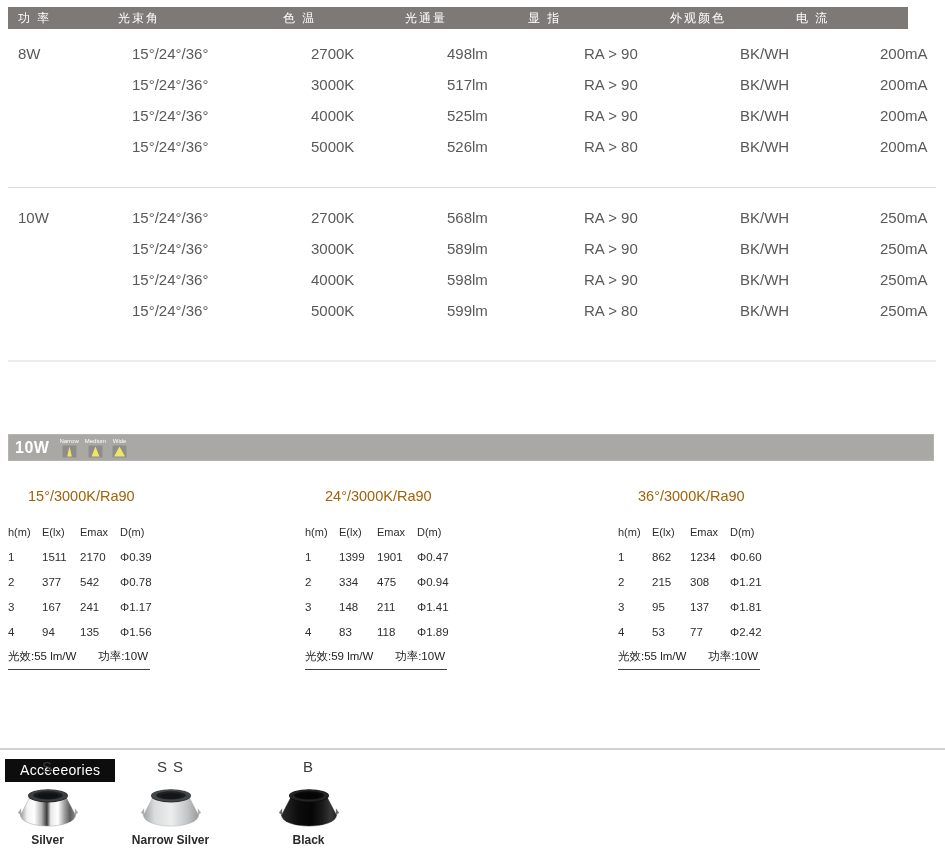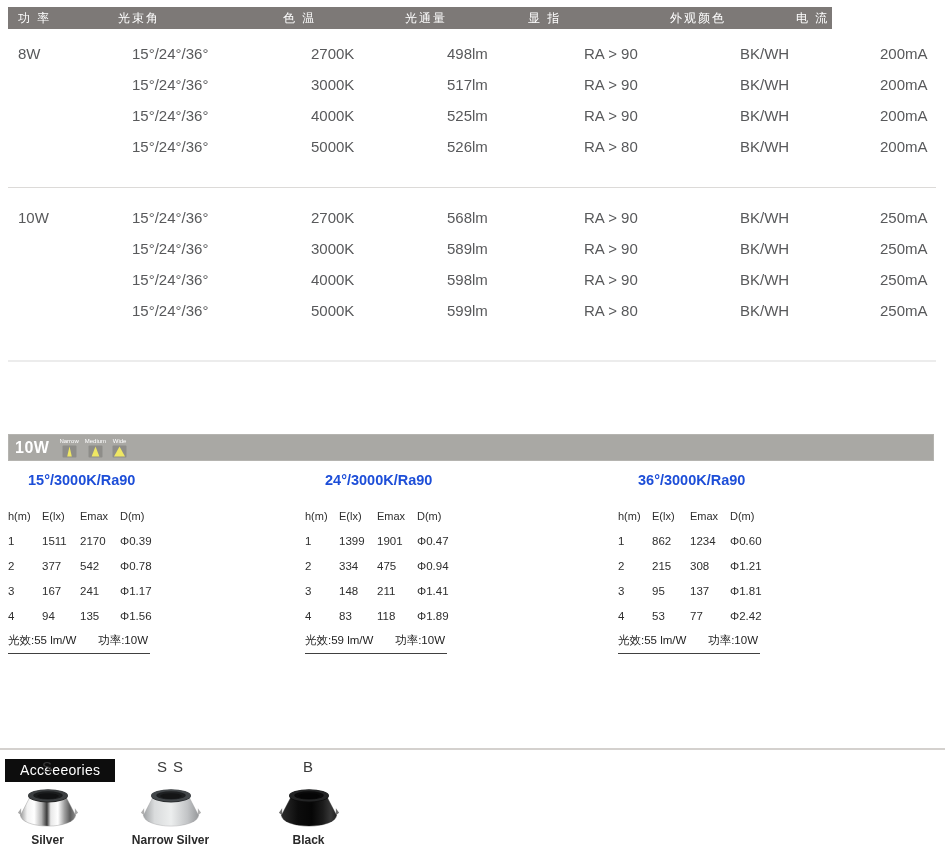--- a/index.html
+++ b/index.html
@@ -2,21 +2,21 @@
 <html><head>
 <meta charset="utf-8">
 <style>
   * { margin:0; padding:0; box-sizing:border-box; }
   html,body { background:#fff; }
   body { font-family:"Liberation Sans", sans-serif; }
   #page { position:relative; width:945px; height:862px; background:#fff; overflow:hidden; }
 
   
   .spec-bar {
-    position:absolute; top:7px; left:8px; width:824px; height:22px;
+    position:absolute; top:7px; left:8px; width:900px; height:22px;
     background:#7d7977; display:grid;
     grid-template-columns:100px 165px 122px 123px 142px 126px auto;
     align-items:center; padding-left:10px;
   }
   .spec-bar .hcell { color:#fff; font-size:12px; letter-spacing:2px; white-space:nowrap; }
   .spec-group { position:absolute; left:8px; width:928px; }
   .spec-group.g1 { top:38px; }
   .spec-group.g2 { top:202px; }
   .spec-row {
     display:grid; grid-template-columns:100px 165px 122px 123px 142px 126px auto;
@@ -32,21 +32,21 @@
     position:absolute; top:434px; left:8px; width:926px; height:27px;
     background:#a9a8a4; border:1px solid #b5b4b0; display:flex; align-items:center; padding-left:6px;
   }
   .photo-bar .bar-label { color:#fff; font-size:16px; font-weight:bold; letter-spacing:0.5px; margin-right:10px; }
   .beam { display:flex; flex-direction:column; align-items:center; margin-right:6px; }
   .beam .beam-label { color:#fff; font-size:6px; line-height:7px; white-space:nowrap; }
   .beam svg { display:block; }
 
   .pt { position:absolute; top:470px; width:160px; color:#2e2e2e; }
   .pt.t1 { left:8px; } .pt.t2 { left:305px; } .pt.t3 { left:618px; }
-  .pt-title { font-size:14.5px; font-weight:bold; color:#1d4ed8; margin:2px 0 0 20px; white-space:nowrap; }
+  .pt-title { font-size:14.5px; font-weight:normal; color:#a16207; margin:18px 0 0 20px; white-space:nowrap; }
   .pt-grid { display:grid; grid-template-columns:34px 38px 40px auto; margin-top:16px; }
   .pt-grid .pth { font-size:11px; color:#2e2e2e; height:25px; line-height:25px; }
   .pt-grid .ptc { font-size:11.5px; color:#2e2e2e; height:25px; line-height:25px; white-space:nowrap; }
   .pt-foot {
     display:flex; justify-content:space-between; width:142px;
     font-size:11.5px; color:#1d1d1d; padding:4px 2px 5px 0;
     border-bottom:1px solid #404040; white-space:nowrap;
   }
 
   

